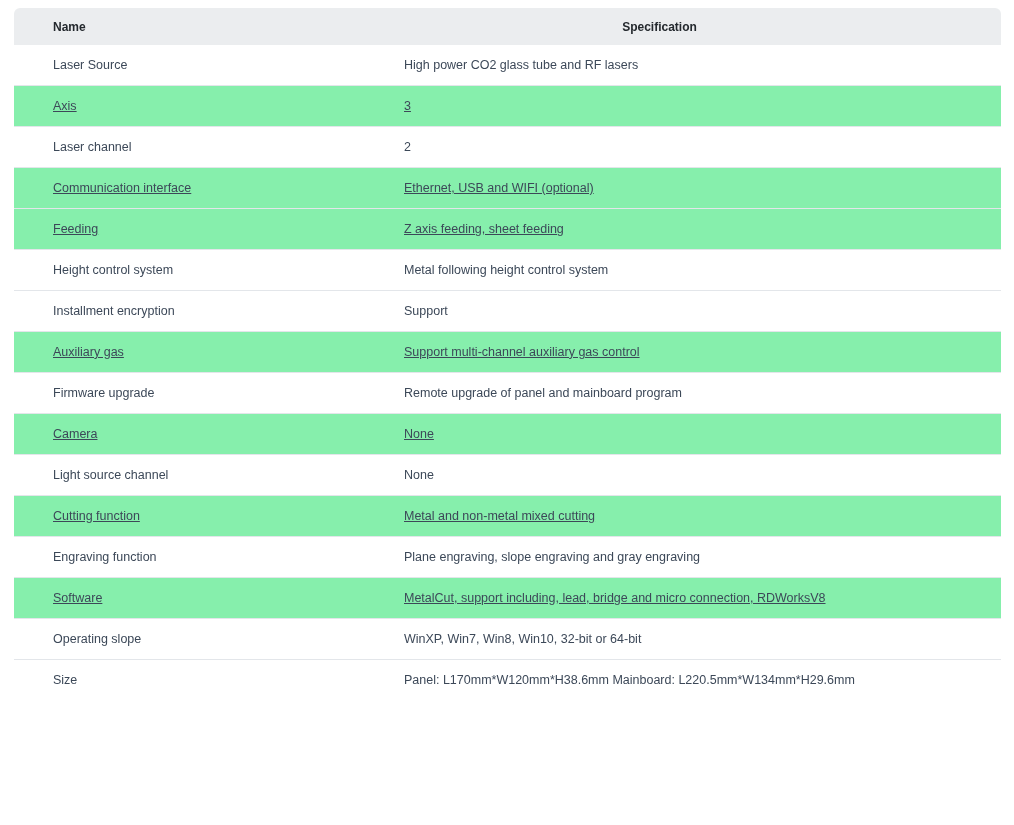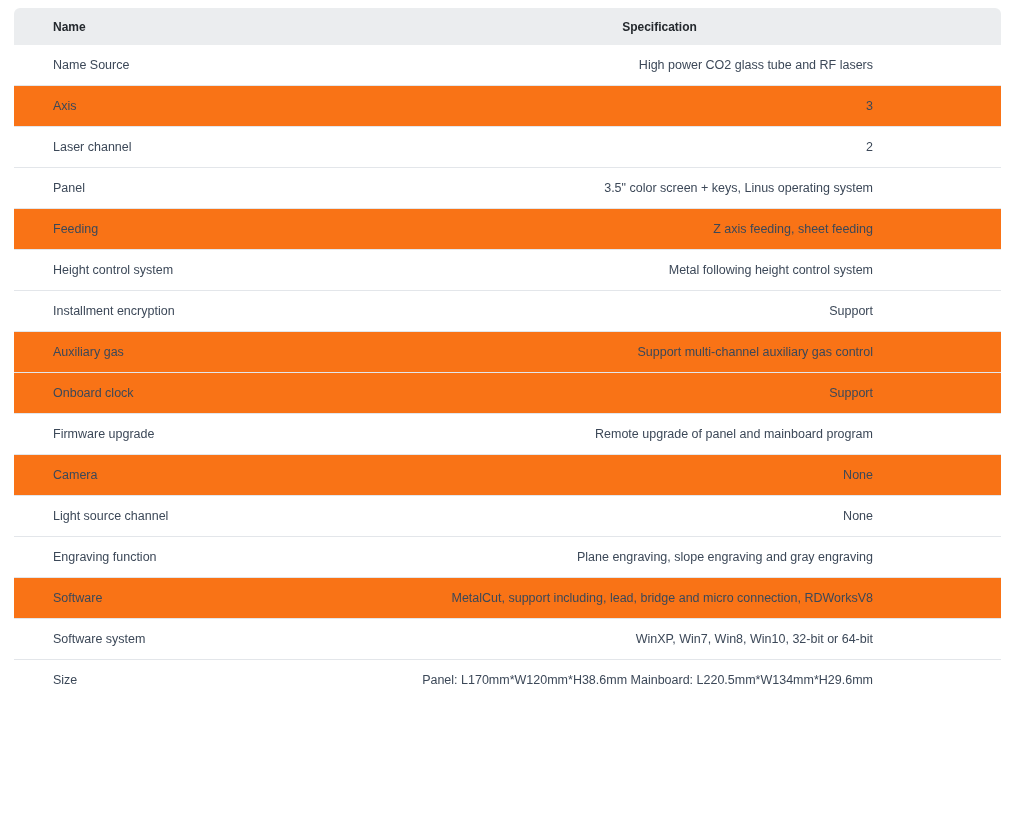--- a/index.html
+++ b/index.html
@@ -58,29 +58,30 @@
     height: 38px;
     vertical-align: middle;
     border-top: 1px solid #e3e6ea;
     line-height: 1.45;
     color: #3c4858;
   }
   tbody tr.spec-row:first-child td {
     border-top: none;
   }
   tbody tr.spec-row.alt td {
-    background: #f97316;
+    background: #86efac;
+    text-decoration: underline;
   }
   tbody tr.spec-row td.cell-name {
     text-align: left;
     padding-left: 39px;
     padding-right: 8px;
   }
   tbody tr.spec-row td.cell-spec {
-    text-align: right;
+    text-align: left;
     padding-left: 10px;
     padding-right: 128px;
   }
   tbody tr.spec-row.tall td {
     height: 56px;
     padding-top: 4px;
     padding-bottom: 4px;
   }
   tbody tr.spec-row.tall td.cell-spec {
     line-height: 1.65;
@@ -96,77 +97,77 @@
       <col class="col-spec">
     </colgroup>
     <thead>
       <tr class="spec-head-row">
         <th class="th-name">Name</th>
         <th class="th-spec">Specification</th>
       </tr>
     </thead>
     <tbody id="spec-body">
         <tr class="spec-row">
-          <td class="cell-name">Name Source</td>
+          <td class="cell-name">Laser Source</td>
           <td class="cell-spec">High power CO2 glass tube and RF lasers</td>
         </tr>
         <tr class="spec-row alt">
           <td class="cell-name">Axis</td>
           <td class="cell-spec">3</td>
         </tr>
         <tr class="spec-row">
           <td class="cell-name">Laser channel</td>
           <td class="cell-spec">2</td>
         </tr>
-        <tr class="spec-row">
-          <td class="cell-name">Panel</td>
-          <td class="cell-spec">3.5" color screen + keys, Linus operating system</td>
+        <tr class="spec-row alt">
+          <td class="cell-name">Communication interface</td>
+          <td class="cell-spec">Ethernet, USB and WIFI (optional)</td>
         </tr>
         <tr class="spec-row alt">
           <td class="cell-name">Feeding</td>
           <td class="cell-spec">Z axis feeding, sheet feeding</td>
         </tr>
         <tr class="spec-row">
           <td class="cell-name">Height control system</td>
           <td class="cell-spec">Metal following height control system</td>
         </tr>
         <tr class="spec-row">
           <td class="cell-name">Installment encryption</td>
           <td class="cell-spec">Support</td>
         </tr>
         <tr class="spec-row alt">
           <td class="cell-name">Auxiliary gas</td>
           <td class="cell-spec">Support multi-channel auxiliary gas control</td>
         </tr>
-        <tr class="spec-row alt">
-          <td class="cell-name">Onboard clock</td>
-          <td class="cell-spec">Support</td>
-        </tr>
         <tr class="spec-row">
           <td class="cell-name">Firmware upgrade</td>
           <td class="cell-spec">Remote upgrade of panel and mainboard program</td>
         </tr>
         <tr class="spec-row alt">
           <td class="cell-name">Camera</td>
           <td class="cell-spec">None</td>
         </tr>
         <tr class="spec-row">
           <td class="cell-name">Light source channel</td>
           <td class="cell-spec">None</td>
         </tr>
+        <tr class="spec-row alt">
+          <td class="cell-name">Cutting function</td>
+          <td class="cell-spec">Metal and non-metal mixed cutting</td>
+        </tr>
         <tr class="spec-row">
           <td class="cell-name">Engraving function</td>
           <td class="cell-spec">Plane engraving, slope engraving and gray engraving</td>
         </tr>
         <tr class="spec-row alt">
           <td class="cell-name">Software</td>
           <td class="cell-spec">MetalCut, support including, lead, bridge and micro connection, RDWorksV8</td>
         </tr>
         <tr class="spec-row">
-          <td class="cell-name">Software system</td>
+          <td class="cell-name">Operating slope</td>
           <td class="cell-spec">WinXP, Win7, Win8, Win10, 32-bit or 64-bit</td>
         </tr>
         <tr class="spec-row">
           <td class="cell-name">Size</td>
           <td class="cell-spec">Panel: L170mm*W120mm*H38.6mm Mainboard: L220.5mm*W134mm*H29.6mm</td>
         </tr>
       </tbody>
   </table>
 </div>
 

